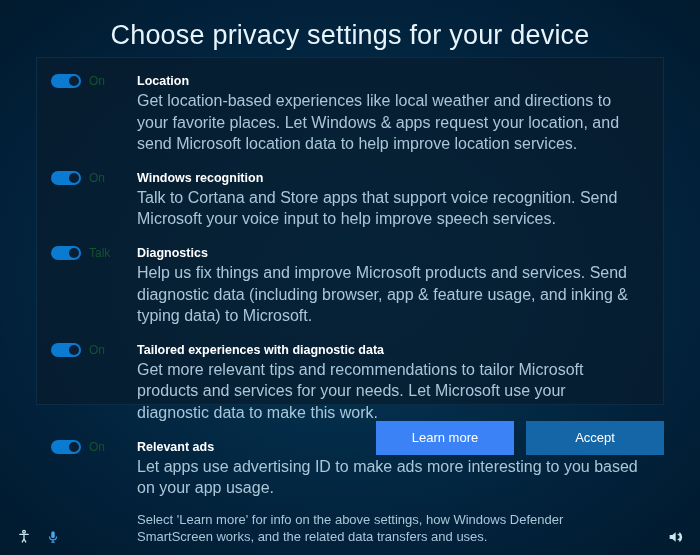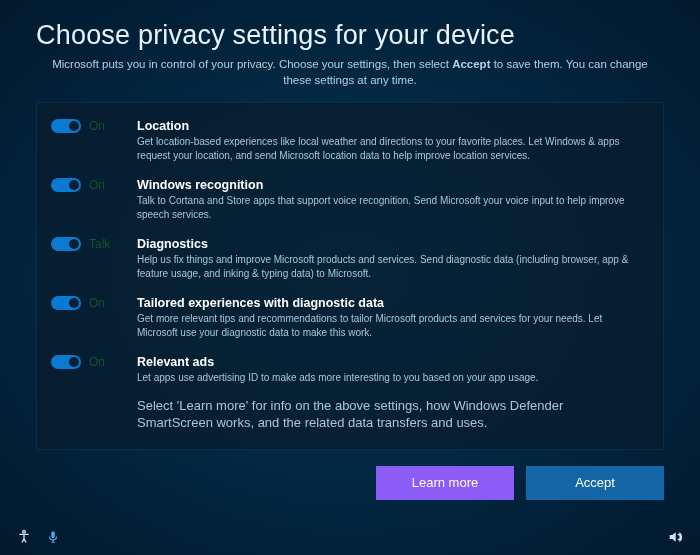--- a/index.html
+++ b/index.html
@@ -13,21 +13,21 @@
   }
   .screen {
     width: 700px; height: 555px;
     position: relative;
     padding: 16px 36px 0 36px;
   }
   h1.title {
     margin: 4px 0 6px 0;
     font-weight: 300;
     font-size: 27px;
-    text-align: left;
+    text-align: center;
     letter-spacing: 0.2px;
   }
   .subtitle {
     font-size: 11.5px;
     color: #b6cfe0;
     text-align: center;
     line-height: 1.35;
     margin: 0 auto 14px auto;
     max-width: 610px;
   }
@@ -71,21 +71,21 @@
     color: #14532d;
   }
   .text-col { flex: 1; }
   .setting-title {
     font-size: 12.5px;
     font-weight: 600;
     color: #ffffff;
     margin: 0 0 2px 0;
   }
   .setting-desc {
-    font-size: 10px;
+    font-size: 16px;
     color: #aac6d8;
     line-height: 1.35;
     margin: 0;
   }
   .footnote {
     font-size: 13px;
     color: #aac6d8;
     line-height: 1.35;
     margin: 2px 0 0 0;
   }
@@ -97,21 +97,21 @@
   }
   .btn {
     width: 138px;
     height: 34px;
     line-height: 34px;
     text-align: center;
     font-size: 13px;
     color: #fff;
     cursor: pointer;
   }
-  .btn-secondary { background: #8b5cf6; }
+  .btn-secondary { background: #3b82f6; }
   .btn-primary   { background: #1566a6; }
   .taskbar {
     position: absolute;
     left: 0; right: 0; bottom: 0;
     height: 36px;
     display: flex;
     align-items: center;
     padding: 0 16px;
     justify-content: space-between;
   }
@@ -119,23 +119,20 @@
   .icon { color: #cfe5f2; display: inline-flex; }
   .icon svg { display: block; }
 </style>
 </head>
 <body>
 
 <div class="screen">
 
   <h1 class="title">Choose privacy settings for your device</h1>
 
-  <p class="subtitle">
-    <span>Microsoft puts you in control of your privacy.  Choose your settings, then select </span><b>Accept</b><span> to save them. You can change these settings at any time.</span>
-  </p>
 
   <div class="panel">
 
     <div class="row">
       <div class="toggle-col">
         <div class="toggle"></div>
         <span class="toggle-label">On</span>
       </div>
       <div class="text-col">
         <p class="setting-title">Location</p>

